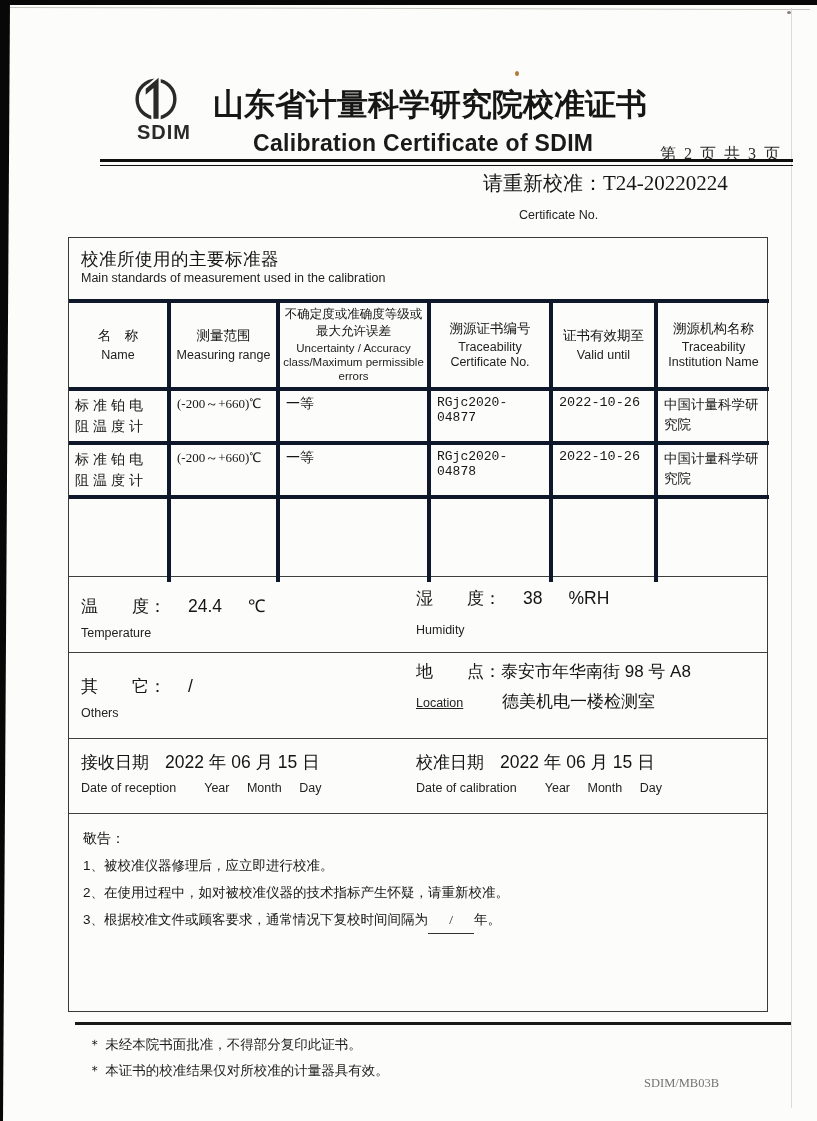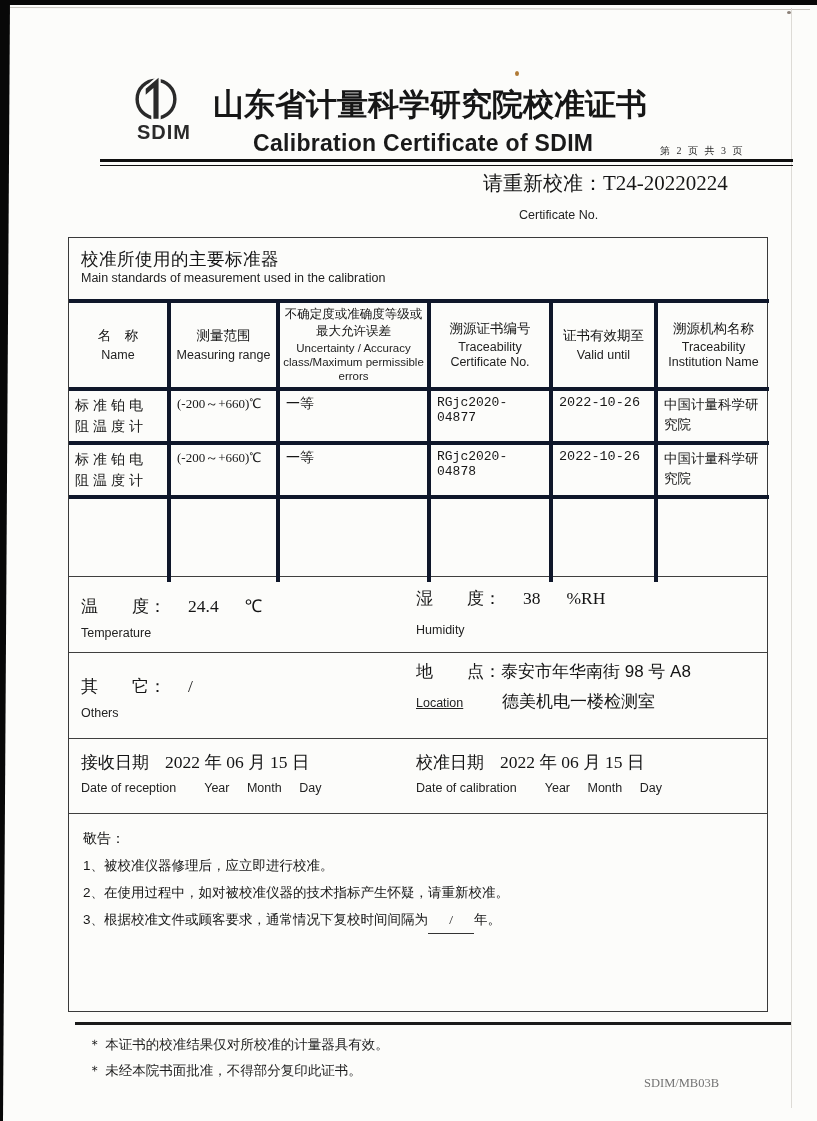--- a/index.html
+++ b/index.html
@@ -20,21 +20,21 @@
 
   
   .logo-wrap { position:absolute; left:121px; top:76px; width:70px; text-align:right; }
   .logo-mark { width:52px; height:48px; margin:0 auto; display:block; }
   .logo-text { font-size:20px; font-weight:bold; letter-spacing:1px; color:#2a2a2a; line-height:1; margin-top:-2px;
                font-family:"Liberation Sans", sans-serif; }
   .title-cn { position:absolute; left:213px; top:84px; width:450px; font-size:31px; font-weight:bold;
               font-family:"Liberation Serif", serif; letter-spacing:0px; white-space:nowrap; color:#161616; }
   .title-en { position:absolute; left:253px; top:130px; font-size:23px; font-weight:bold;
               letter-spacing:0.3px; white-space:nowrap; color:#1a1a1a; }
-  .page-info { position:absolute; left:660px; top:144px; font-size:10px; letter-spacing:2px;
+  .page-info { position:absolute; left:660px; top:144px; font-size:16px; letter-spacing:2px;
                font-family:"Liberation Serif", serif; color:#2a2a2a; white-space:nowrap; }
   .header-rule { position:absolute; left:100px; top:159px; width:693px; height:7px;
                  border-top:3px solid #101010; border-bottom:1.5px solid #101010; }
   .cert-line { position:absolute; left:483px; top:170px; white-space:nowrap; }
   .cert-label { font-size:20px; color:#161616; }
   .cert-value { font-size:21px; font-family:"Liberation Serif", serif; color:#161616; }
   .cert-en { position:absolute; left:519px; top:208px; font-size:12.5px; color:#222; }
 
   
   .main-box { position:absolute; left:68px; top:237px; width:700px; height:775px;
@@ -66,21 +66,21 @@
   .cell-range { font-size:13px; font-family:"Liberation Serif", serif; white-space:nowrap; color:#161616; }
   .cell-class { font-size:14px; color:#161616; }
   .cell-code { font-size:13px; font-family:"Liberation Mono", monospace; color:#161616; }
   .cell-date { font-size:13.5px; font-family:"Liberation Mono", monospace; color:#161616; }
   .cell-inst { font-size:13.5px; line-height:1.5; color:#161616; }
 
   .env-title-cn { font-size:17.5px; color:#141414; letter-spacing:0.5px; }
   .env-title-en { font-size:12.5px; color:#222; margin-top:14px; }
 
   .cjk-label { font-size:17px; color:#141414; }
-  .num-val { font-family:Liberation Serif, serif; font-size:17.5px; color:#141414; }
+  .num-val { font-family:Liberation Sans, sans-serif; font-size:17.5px; color:#141414; }
   .en-sub { font-size:12.5px; color:#222; }
 
   .temp-block { position:absolute; left:12px; top:16px; }
   .humid-block { position:absolute; left:347px; top:10px; }
   .val-sp { margin-left:22px; }
   .unit-sp { margin-left:26px; }
   .sub-gap { margin-top:8px; }
   .sub-gap-lg { margin-top:13px; }
 
   .others-block { position:absolute; left:12px; top:22px; }
@@ -266,18 +266,18 @@
       <div class="notice-item">2、在使用过程中，如对被校准仪器的技术指标产生怀疑，请重新校准。</div>
       <div class="notice-item">
         <span>3、根据校准文件或顾客要求，通常情况下复校时间间隔为</span><span class="blank-slash">/</span><span>年。</span>
       </div>
     </div>
 
   </div>
 
   <div class="footer-rule"></div>
   <div class="footer-notes">
+    <div class="footer-note">＊ 未经本院书面批准，不得部分复印此证书。</div>
     <div class="footer-note">＊ 本证书的校准结果仅对所校准的计量器具有效。</div>
-    <div class="footer-note">＊ 未经本院书面批准，不得部分复印此证书。</div>
   </div>
   <div class="form-code">SDIM/MB03B</div>
 
 </div>
 
 </body></html>

